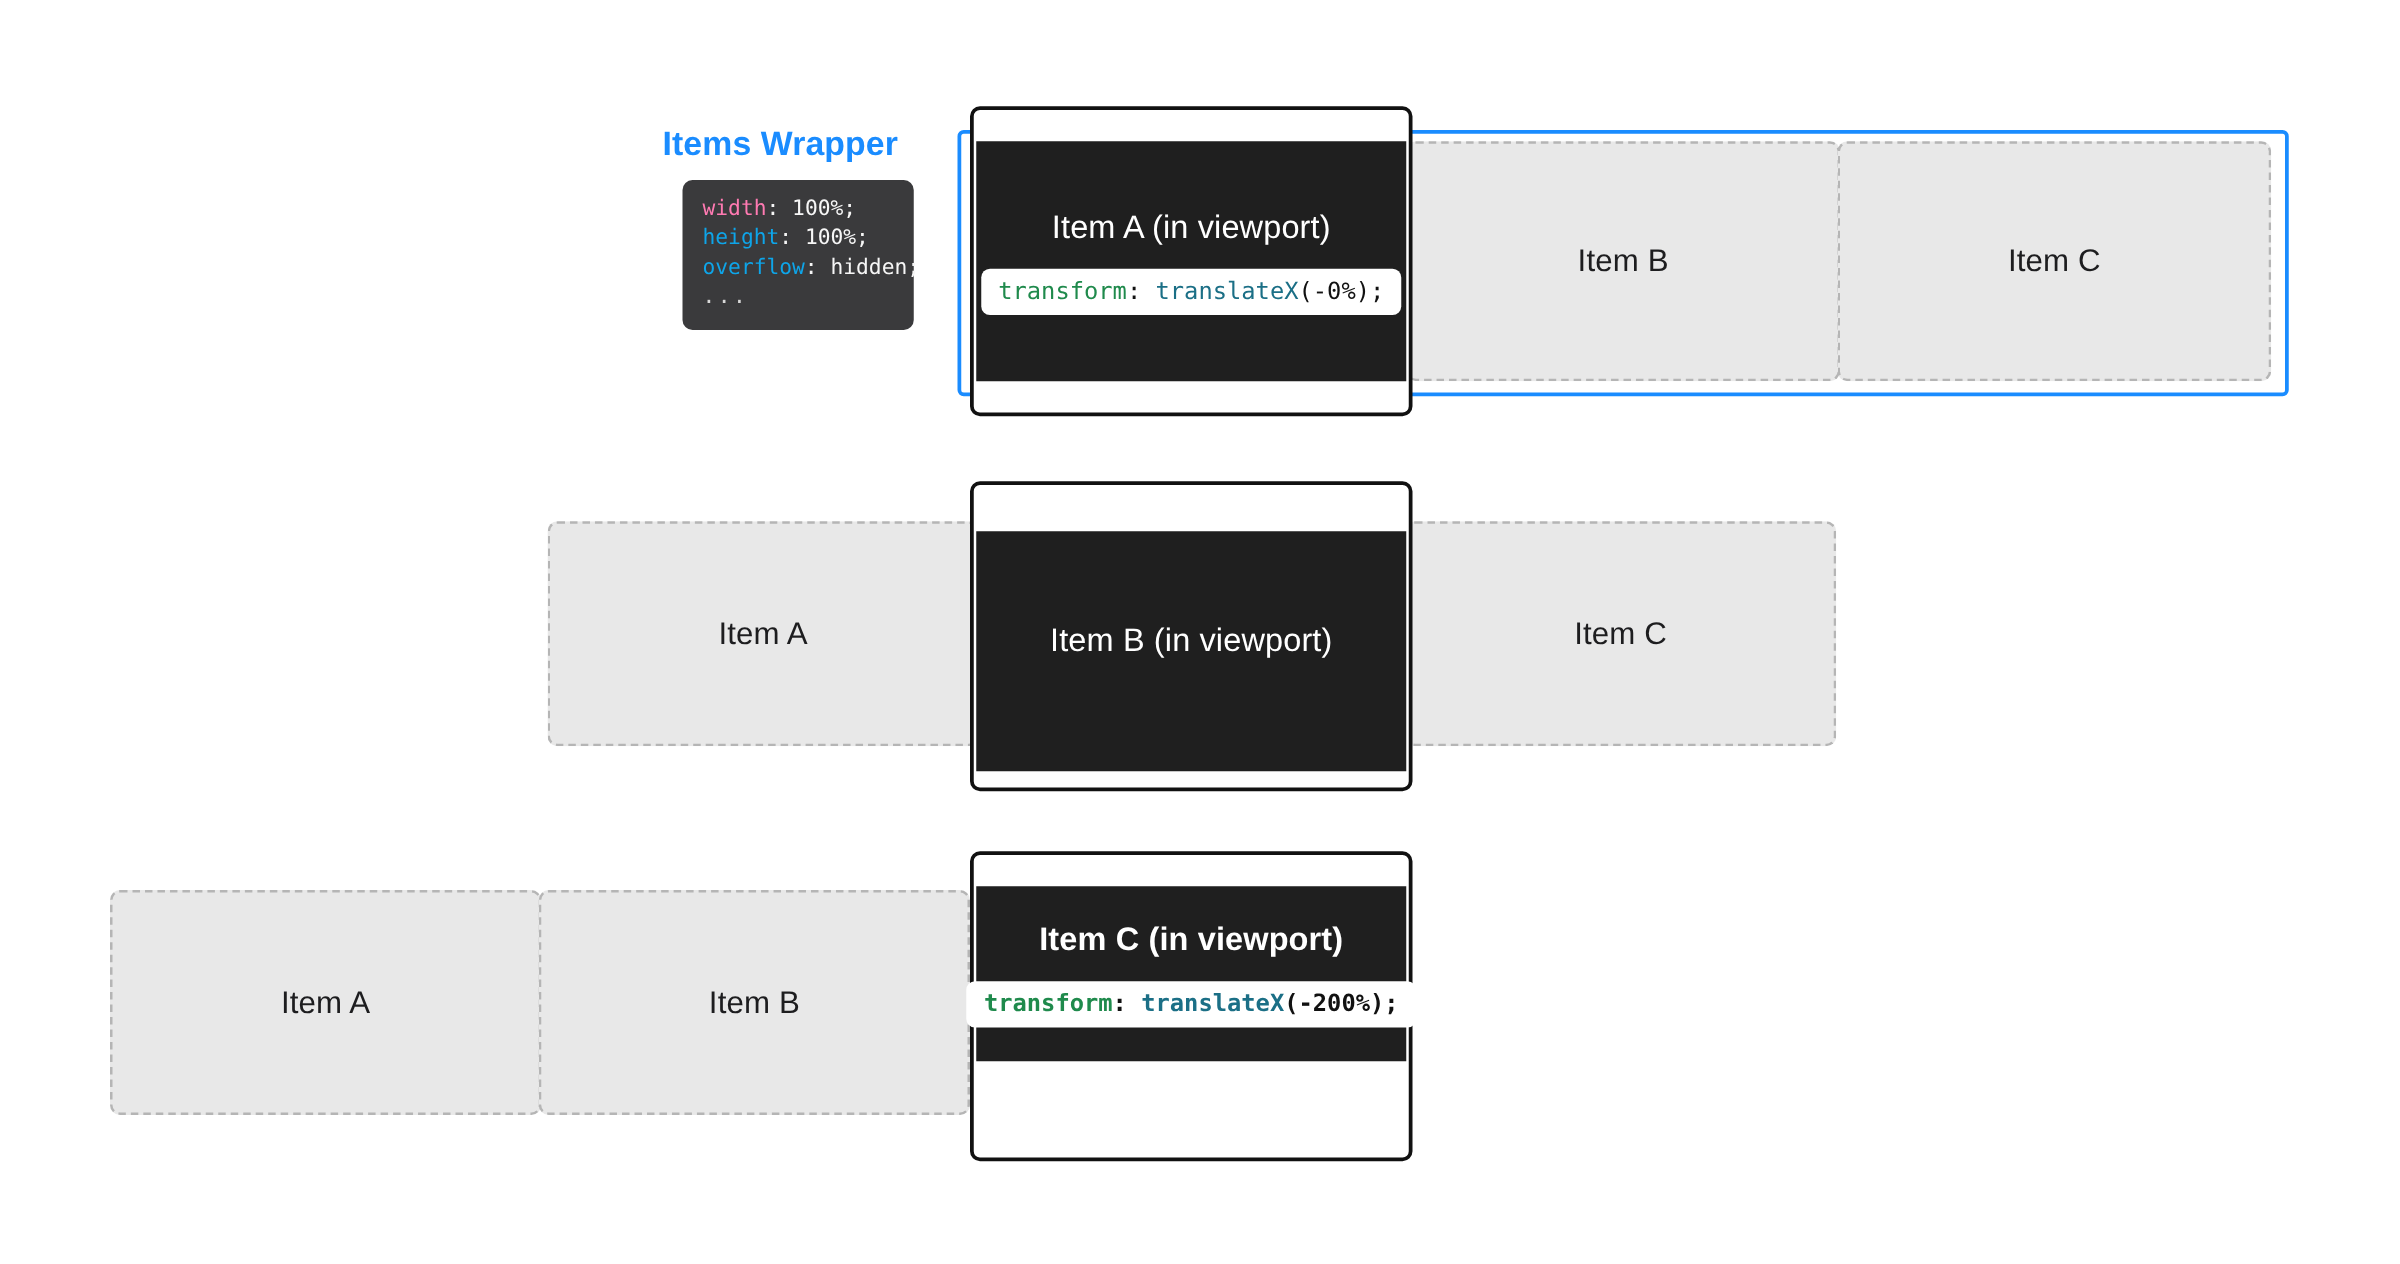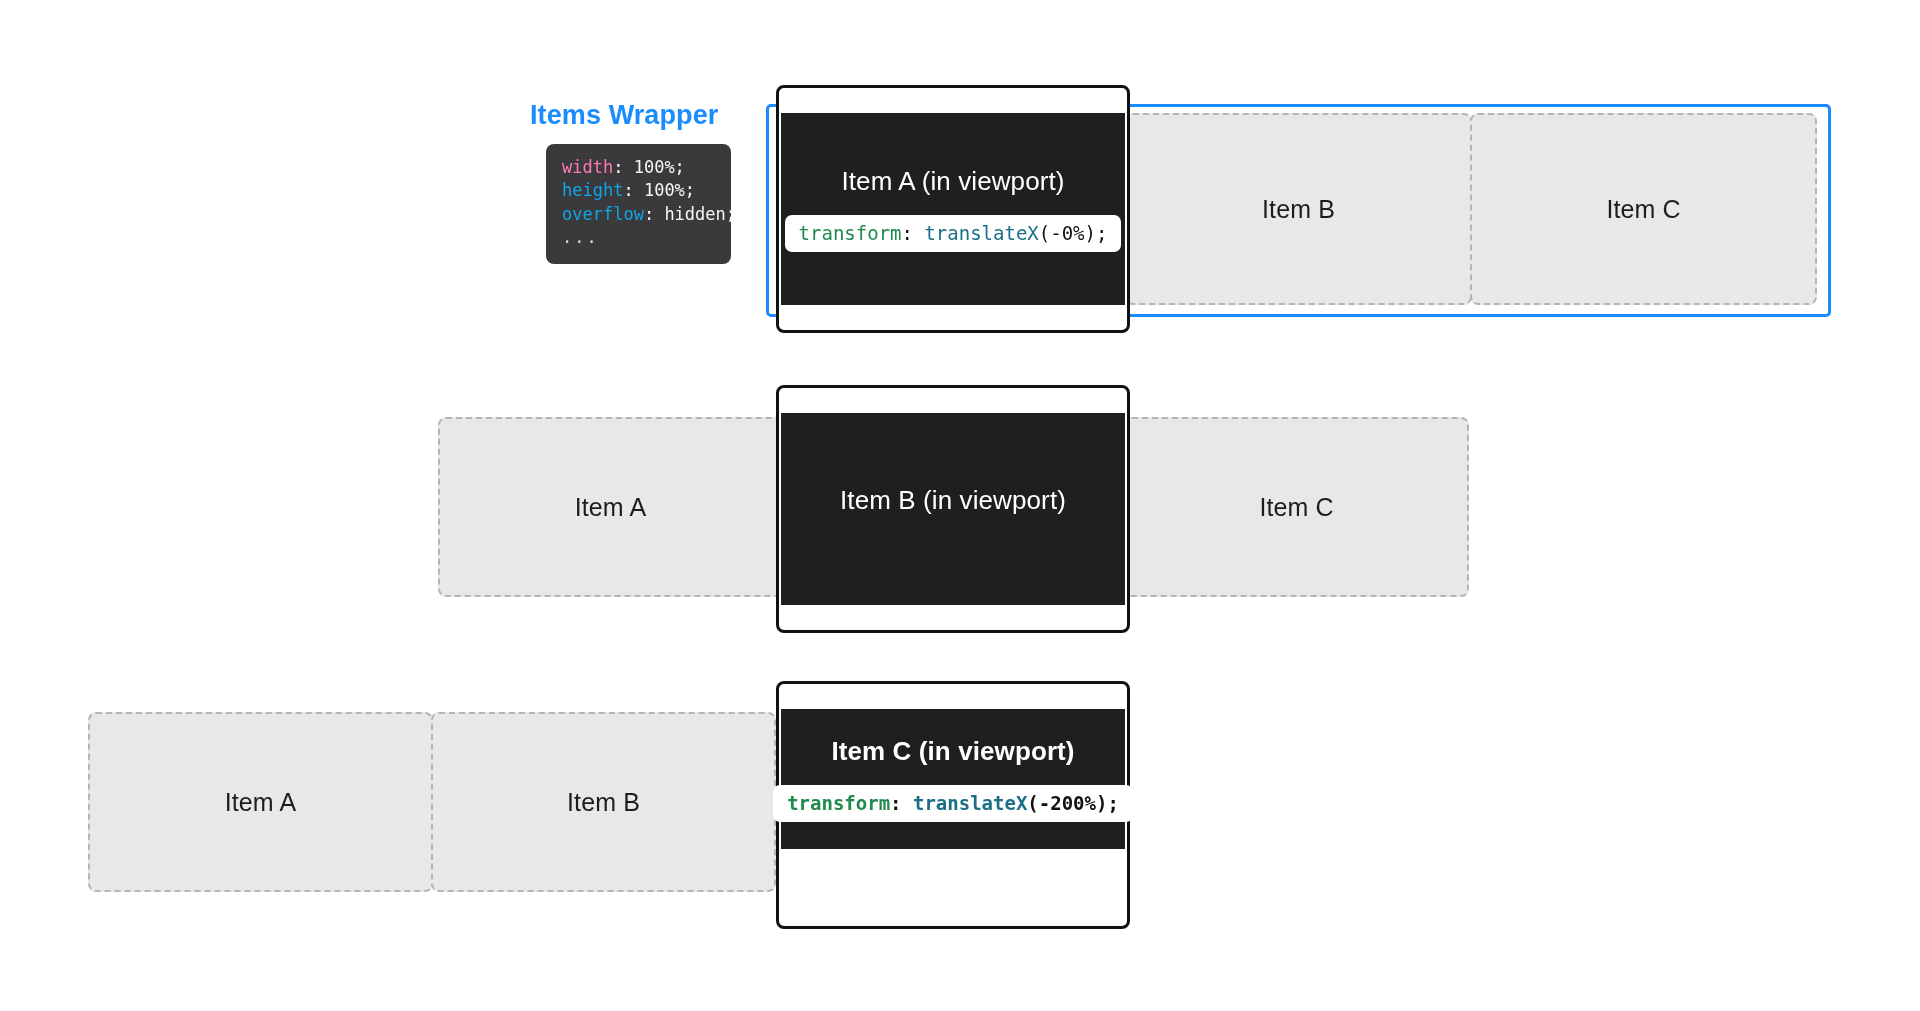--- a/index.html
+++ b/index.html
@@ -145,21 +145,21 @@
 <span class="ellipsis">...</span></div>
 
   <div class="items-strip" style="left:438px; top:417px; width:1031px; height:180px;">
     <div class="item" style="width:345px; height:180px;">Item A</div>
     <div class="item" style="width:345px; height:180px; visibility:hidden;">Item B (in viewport)</div>
     <div class="item" style="width:345px; height:180px;">Item C</div>
   </div>
 
   <div class="viewport-frame" style="left:776px; top:385px; width:354px; height:248px;"></div>
 
-  <div class="item-active" style="left:781px; top:413px; width:344px; height:192px;">
+  <div class="item-active" style="left:781px; top:425px; width:344px; height:192px;">
     <div class="active-title">Item B (in viewport)</div>
   </div>
 
   <div class="items-strip" style="left:88px; top:712px; width:1031px; height:180px;">
     <div class="item" style="width:345px; height:180px;">Item A</div>
     <div class="item" style="width:345px; height:180px;">Item B</div>
     <div class="item" style="width:345px; height:180px; visibility:hidden;">Item C (in viewport)</div>
   </div>
 
   <div class="viewport-frame" style="left:776px; top:681px; width:354px; height:248px;"></div>

